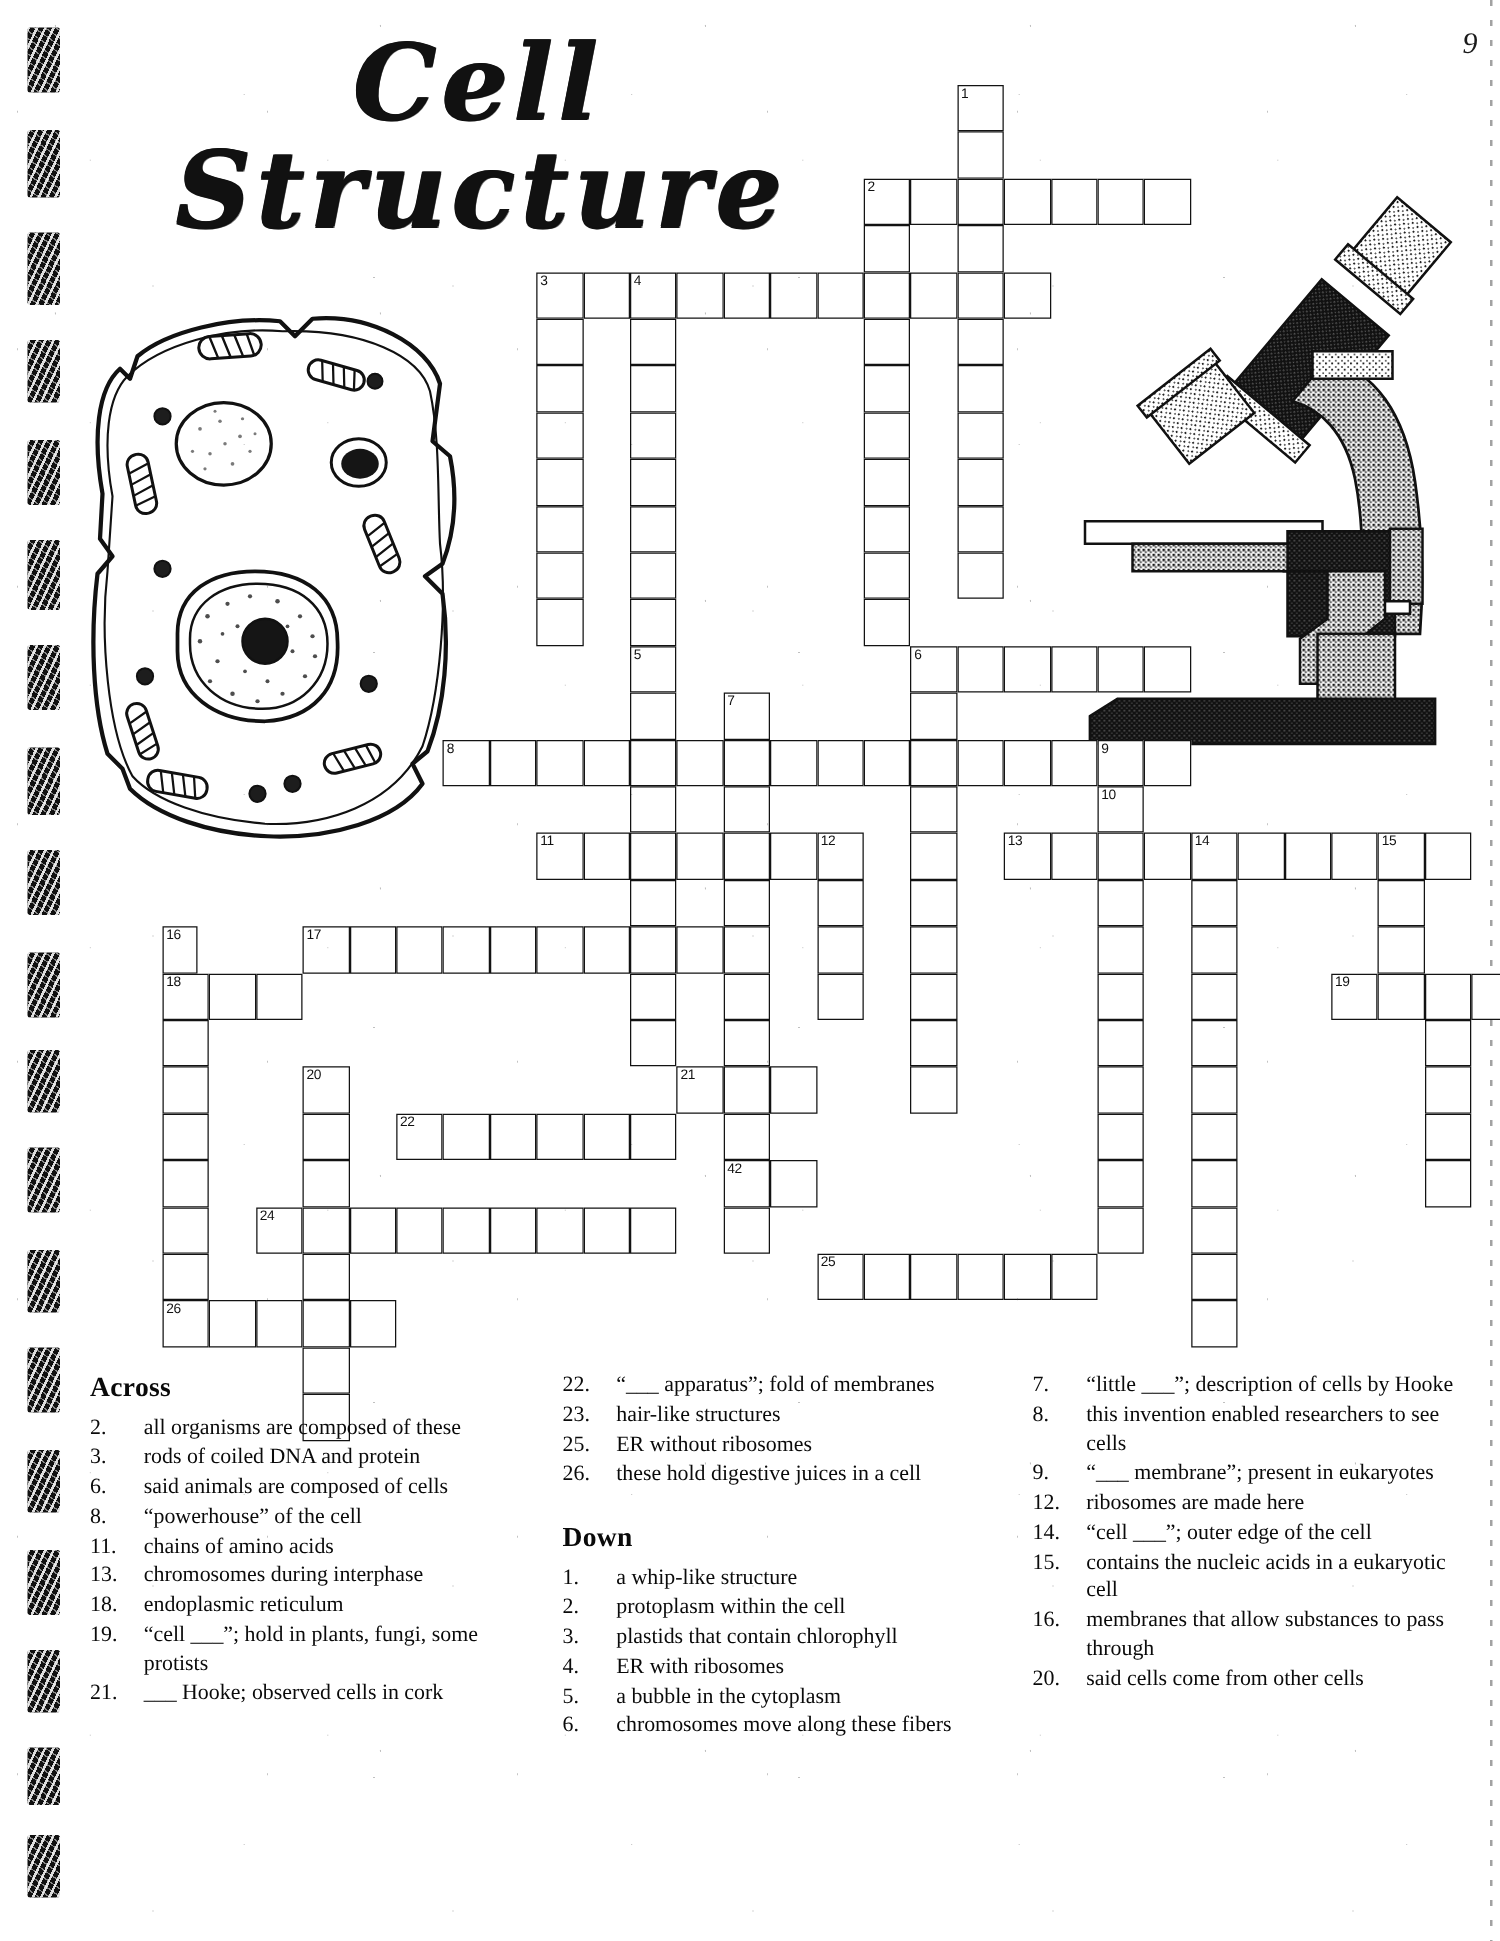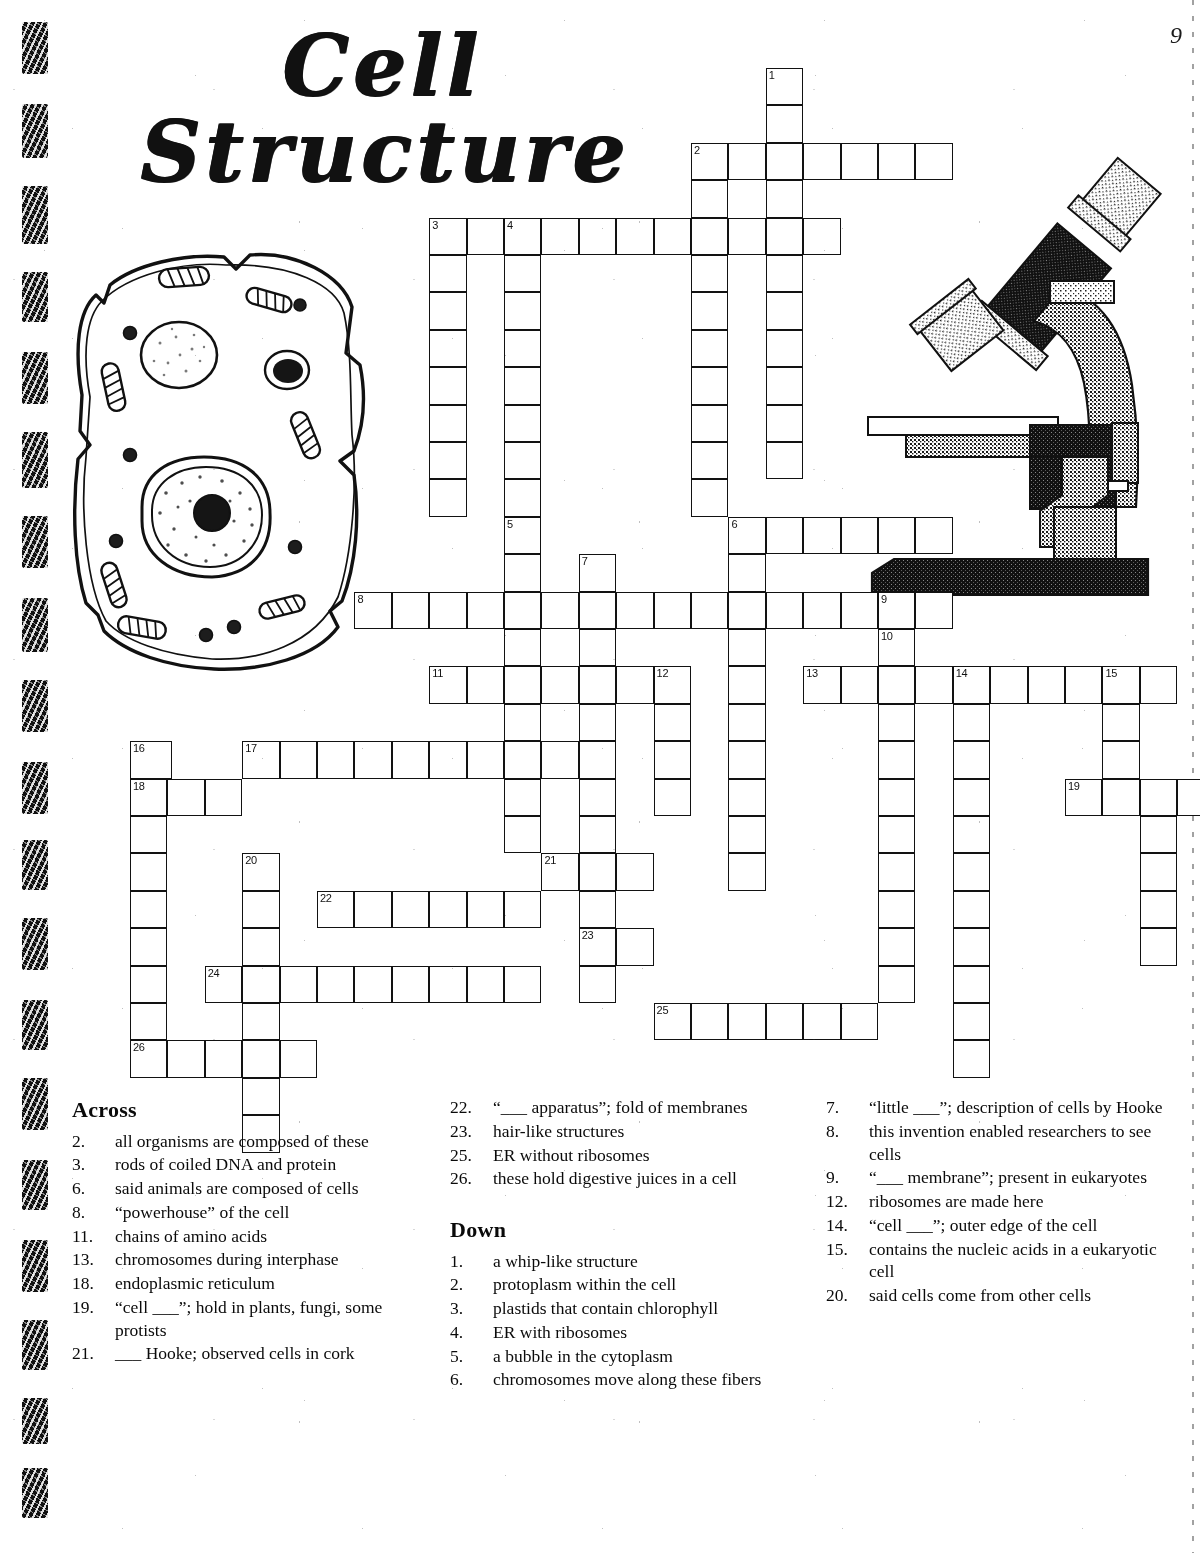--- a/index.html
+++ b/index.html
@@ -402,21 +402,21 @@
       <div class="cw-cell" style="left: 578.8px; top: 591.6px; width: 37.4px; height: 37.4px;"></div>
       <div class="cw-cell" style="left: 578.8px; top: 629px; width: 37.4px; height: 37.4px;"></div>
       <div class="cw-cell" style="left: 578.8px; top: 666.4px; width: 37.4px; height: 37.4px;"></div>
       <div class="cw-cell" style="left: 578.8px; top: 703.8px; width: 37.4px; height: 37.4px;"></div>
       <div class="cw-cell" style="left: 578.8px; top: 741.2px; width: 37.4px; height: 37.4px;"></div>
       <div class="cw-cell" style="left: 578.8px; top: 778.6px; width: 37.4px; height: 37.4px;"></div>
       <div class="cw-cell" style="left: 578.8px; top: 816px; width: 37.4px; height: 37.4px;"></div>
       <div class="cw-cell" style="left: 578.8px; top: 853.4px; width: 37.4px; height: 37.4px;"></div>
       <div class="cw-cell" style="left: 578.8px; top: 890.8px; width: 37.4px; height: 37.4px;"></div>
       <div class="cw-cell" style="left: 578.8px; top: 928.2px; width: 37.4px; height: 37.4px;">
-        <span class="cw-num">23</span>
+        <span class="cw-num">42</span>
       </div>
       <div class="cw-cell" style="left: 578.8px; top: 965.6px; width: 37.4px; height: 37.4px;"></div>
       <div class="cw-cell" style="left: 354.4px; top: 591.6px; width: 37.4px; height: 37.4px;">
         <span class="cw-num">8</span>
       </div>
       <div class="cw-cell" style="left: 391.8px; top: 591.6px; width: 37.4px; height: 37.4px;"></div>
       <div class="cw-cell" style="left: 429.2px; top: 591.6px; width: 37.4px; height: 37.4px;"></div>
       <div class="cw-cell" style="left: 466.6px; top: 591.6px; width: 37.4px; height: 37.4px;"></div>
       <div class="cw-cell" style="left: 541.4px; top: 591.6px; width: 37.4px; height: 37.4px;"></div>
       <div class="cw-cell" style="left: 616.2px; top: 591.6px; width: 37.4px; height: 37.4px;"></div>
@@ -474,21 +474,21 @@
       <div class="cw-cell" style="left: 952.8px; top: 816px; width: 37.4px; height: 37.4px;"></div>
       <div class="cw-cell" style="left: 952.8px; top: 853.4px; width: 37.4px; height: 37.4px;"></div>
       <div class="cw-cell" style="left: 952.8px; top: 890.8px; width: 37.4px; height: 37.4px;"></div>
       <div class="cw-cell" style="left: 952.8px; top: 928.2px; width: 37.4px; height: 37.4px;"></div>
       <div class="cw-cell" style="left: 952.8px; top: 965.6px; width: 37.4px; height: 37.4px;"></div>
       <div class="cw-cell" style="left: 952.8px; top: 1003px; width: 37.4px; height: 37.4px;"></div>
       <div class="cw-cell" style="left: 952.8px; top: 1040.4px; width: 37.4px; height: 37.4px;"></div>
       <div class="cw-cell" style="left: 1102.4px; top: 703.8px; width: 37.4px; height: 37.4px;"></div>
       <div class="cw-cell" style="left: 1102.4px; top: 741.2px; width: 37.4px; height: 37.4px;"></div>
       <div class="cw-cell" style="left: 1102.4px; top: 778.6px; width: 37.4px; height: 37.4px;"></div>
-      <div class="cw-cell" style="left: 130px; top: 741.2px; width: 42px; height: 37.4px;">
+      <div class="cw-cell" style="left: 130px; top: 741.2px; width: 28px; height: 37.4px;">
         <span class="cw-num">16</span>
       </div>
       <div class="cw-cell" style="left: 130px; top: 778.6px; width: 37.4px; height: 37.4px;">
         <span class="cw-num">18</span>
       </div>
       <div class="cw-cell" style="left: 130px; top: 816px; width: 37.4px; height: 37.4px;"></div>
       <div class="cw-cell" style="left: 130px; top: 853.4px; width: 37.4px; height: 37.4px;"></div>
       <div class="cw-cell" style="left: 130px; top: 890.8px; width: 37.4px; height: 37.4px;"></div>
       <div class="cw-cell" style="left: 130px; top: 928.2px; width: 37.4px; height: 37.4px;"></div>
       <div class="cw-cell" style="left: 130px; top: 965.6px; width: 37.4px; height: 37.4px;"></div>
@@ -672,20 +672,24 @@
           </li>
           <li class="clue-item">
             <span class="clue-no">14.</span>
             <span class="clue-txt">“cell ___”; outer edge of the cell</span>
           </li>
           <li class="clue-item">
             <span class="clue-no">15.</span>
             <span class="clue-txt">contains the nucleic acids in a eukaryotic cell</span>
           </li>
           <li class="clue-item">
+            <span class="clue-no">16.</span>
+            <span class="clue-txt">membranes that allow substances to pass through</span>
+          </li>
+          <li class="clue-item">
             <span class="clue-no">20.</span>
             <span class="clue-txt">said cells come from other cells</span>
           </li>
         </ul>
     </div>
   </div>
 
   <div id="speckle"></div>
 </div>
 

